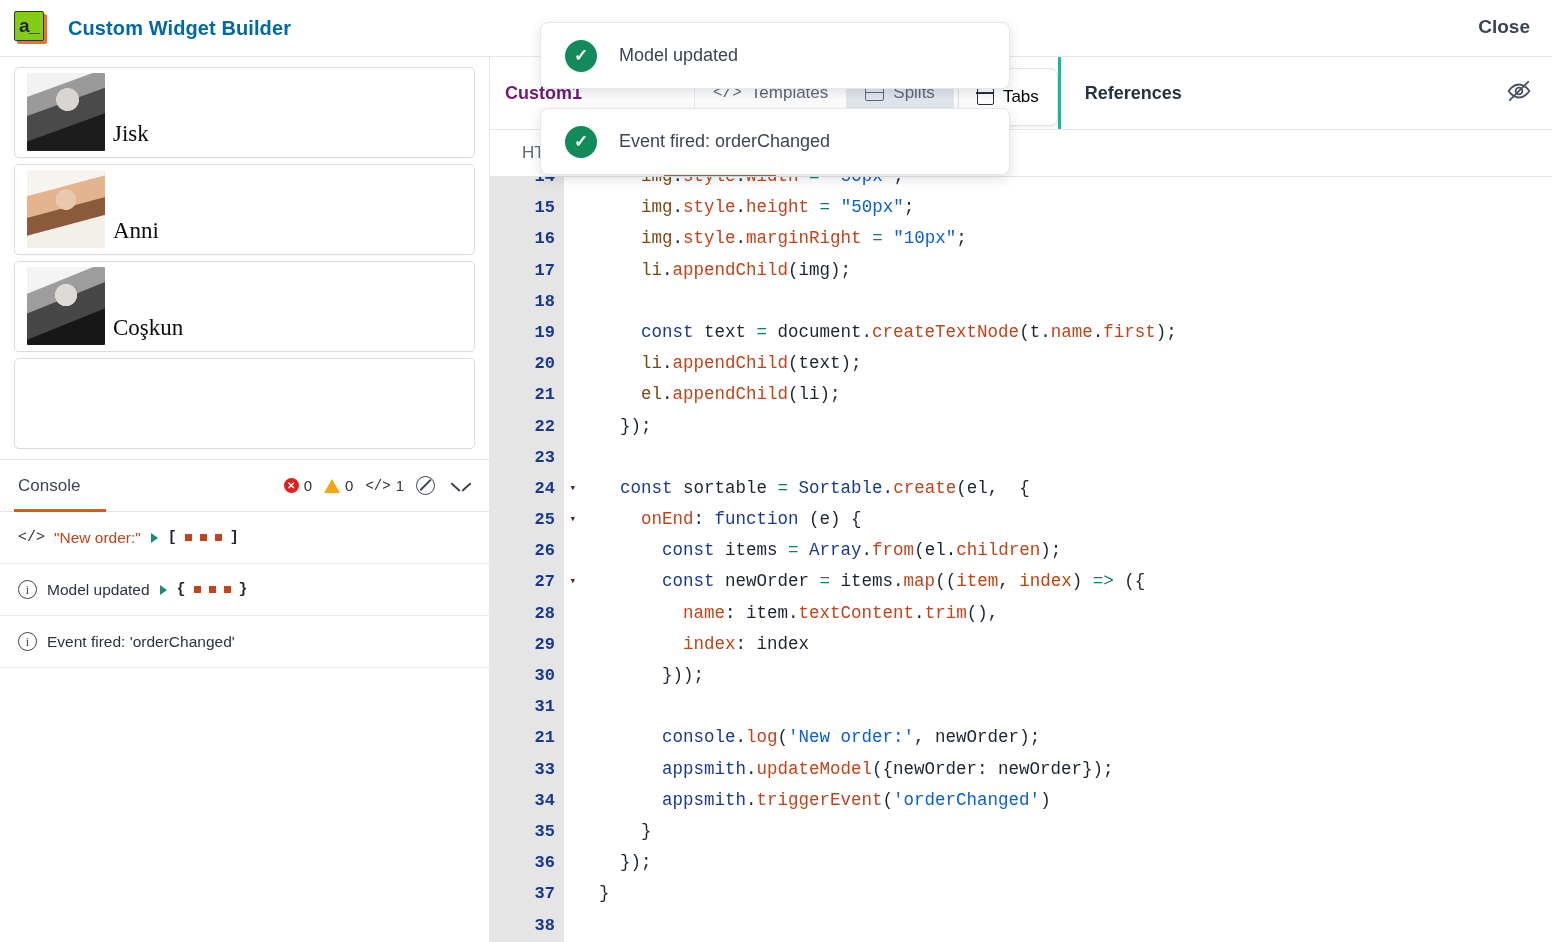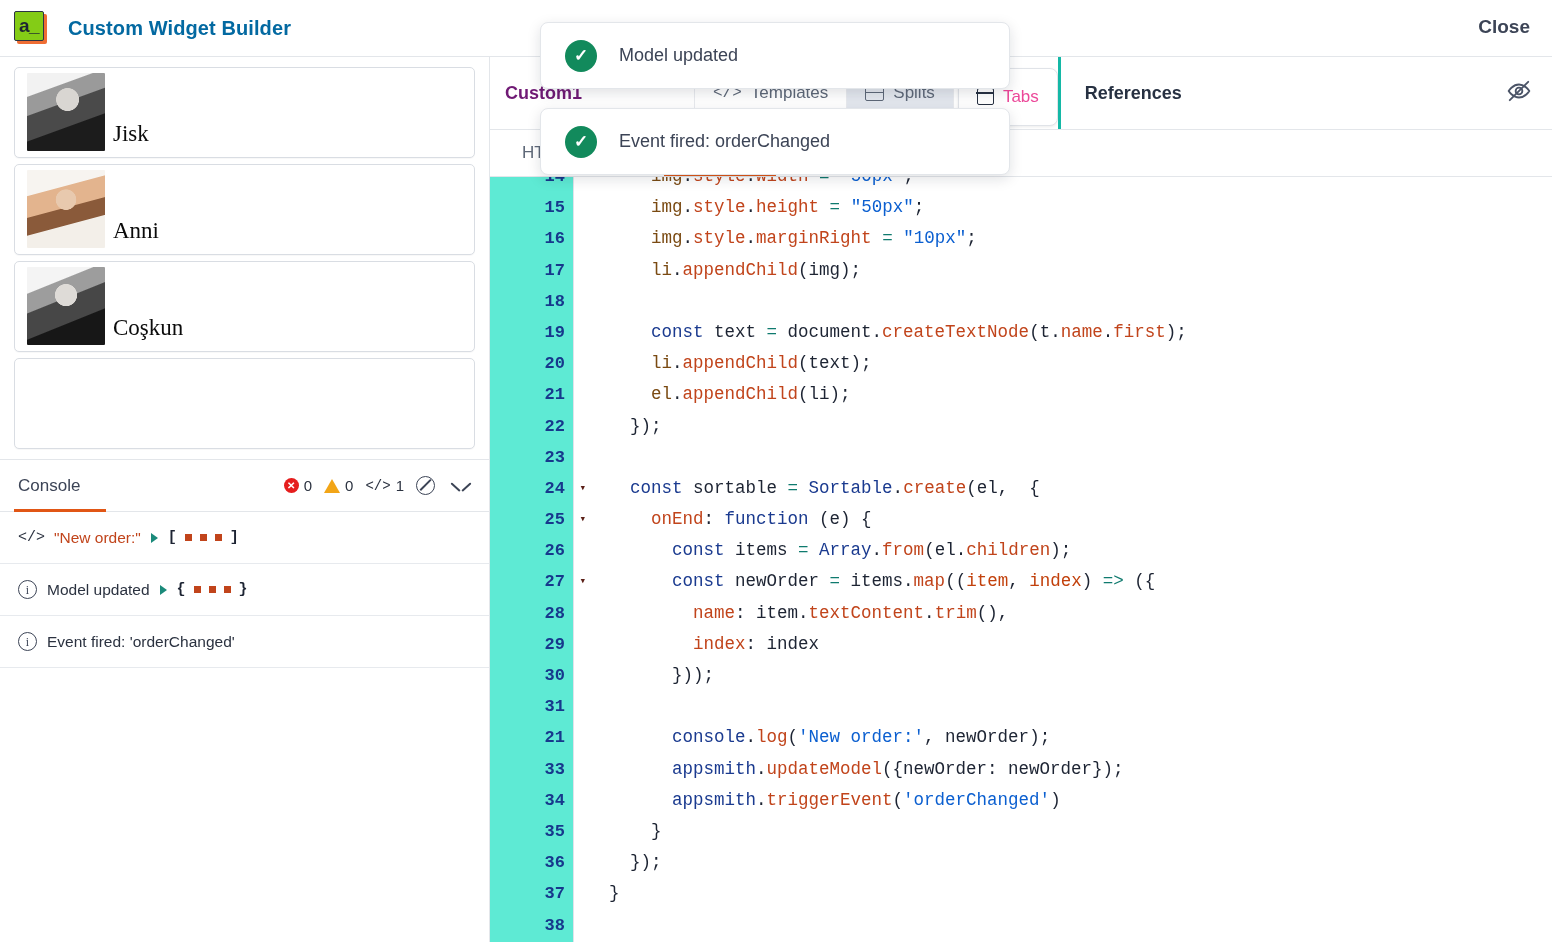--- a/index.html
+++ b/index.html
@@ -175,21 +175,21 @@
   .seg {
     display: flex; align-items: center; height: 100%;
   }
   .seg-item {
     display: flex; align-items: center; gap: 9px; padding: 0 18px;
     height: 100%; font-size: 17px; color: #5e6878; cursor: pointer;
     border-right: 1px solid #e8eaee;
   }
   .seg-item.hot { background: #e3e7ee; color: #5e6878; }
   .seg-item.active {
-    background: #fff; color: #ec4899;
+    background: #fff; color: #000000;
     border: 1px solid #e0e3e8; border-radius: 8px;
     height: 58px; margin: 7px 0 0 4px;
     box-shadow: 0 1px 3px rgba(0,0,0,.08);
   }
   .ico-code { font-family: "Liberation Mono", monospace; font-size: 16px; }
   .ico-split {
     width: 19px; height: 15px; border: 1.8px solid #5e6878; border-radius: 2px;
     position: relative;
   }
   .ico-split:after {
@@ -225,21 +225,21 @@
     position: absolute; left: 174px; bottom: 0; width: 112px; height: 3px;
     background: #e15615;
   }
 
   
   .editor {
     position: absolute; left: 0; top: 120px; width: 1062px; height: 765px;
     display: flex; overflow: hidden; background: #fff;
   }
   .gutter {
-    width: 84px; flex: none; background: #5eead4;
+    width: 74px; flex: none; background: #e5e5e5;
     border-right: 1px solid #dfe3ea;
     font-family: "Liberation Mono", monospace;
     font-size: 17px; font-weight: 700; color: #17388c;
     padding-top: 0;
   }
   .gline {
     height: 31.2px; line-height: 31.2px; text-align: right;
     padding-right: 8px; position: relative; white-space: nowrap;
   }
   .fold {

